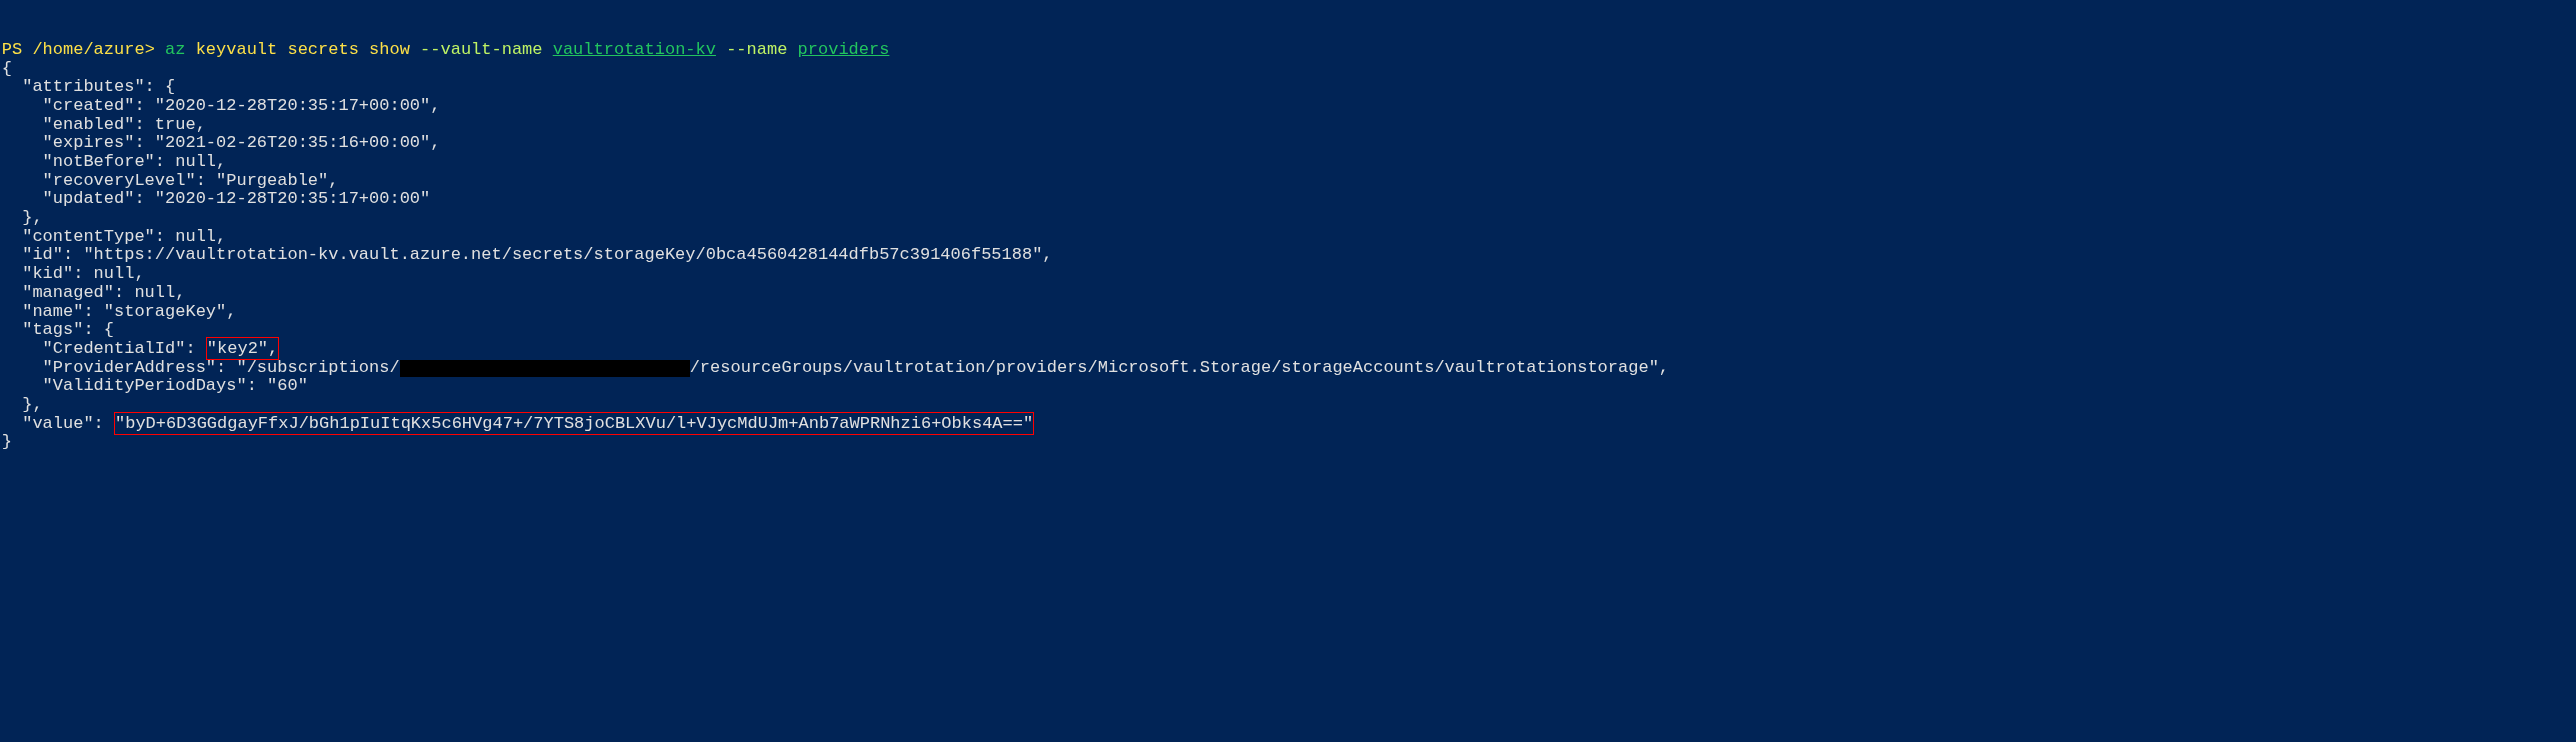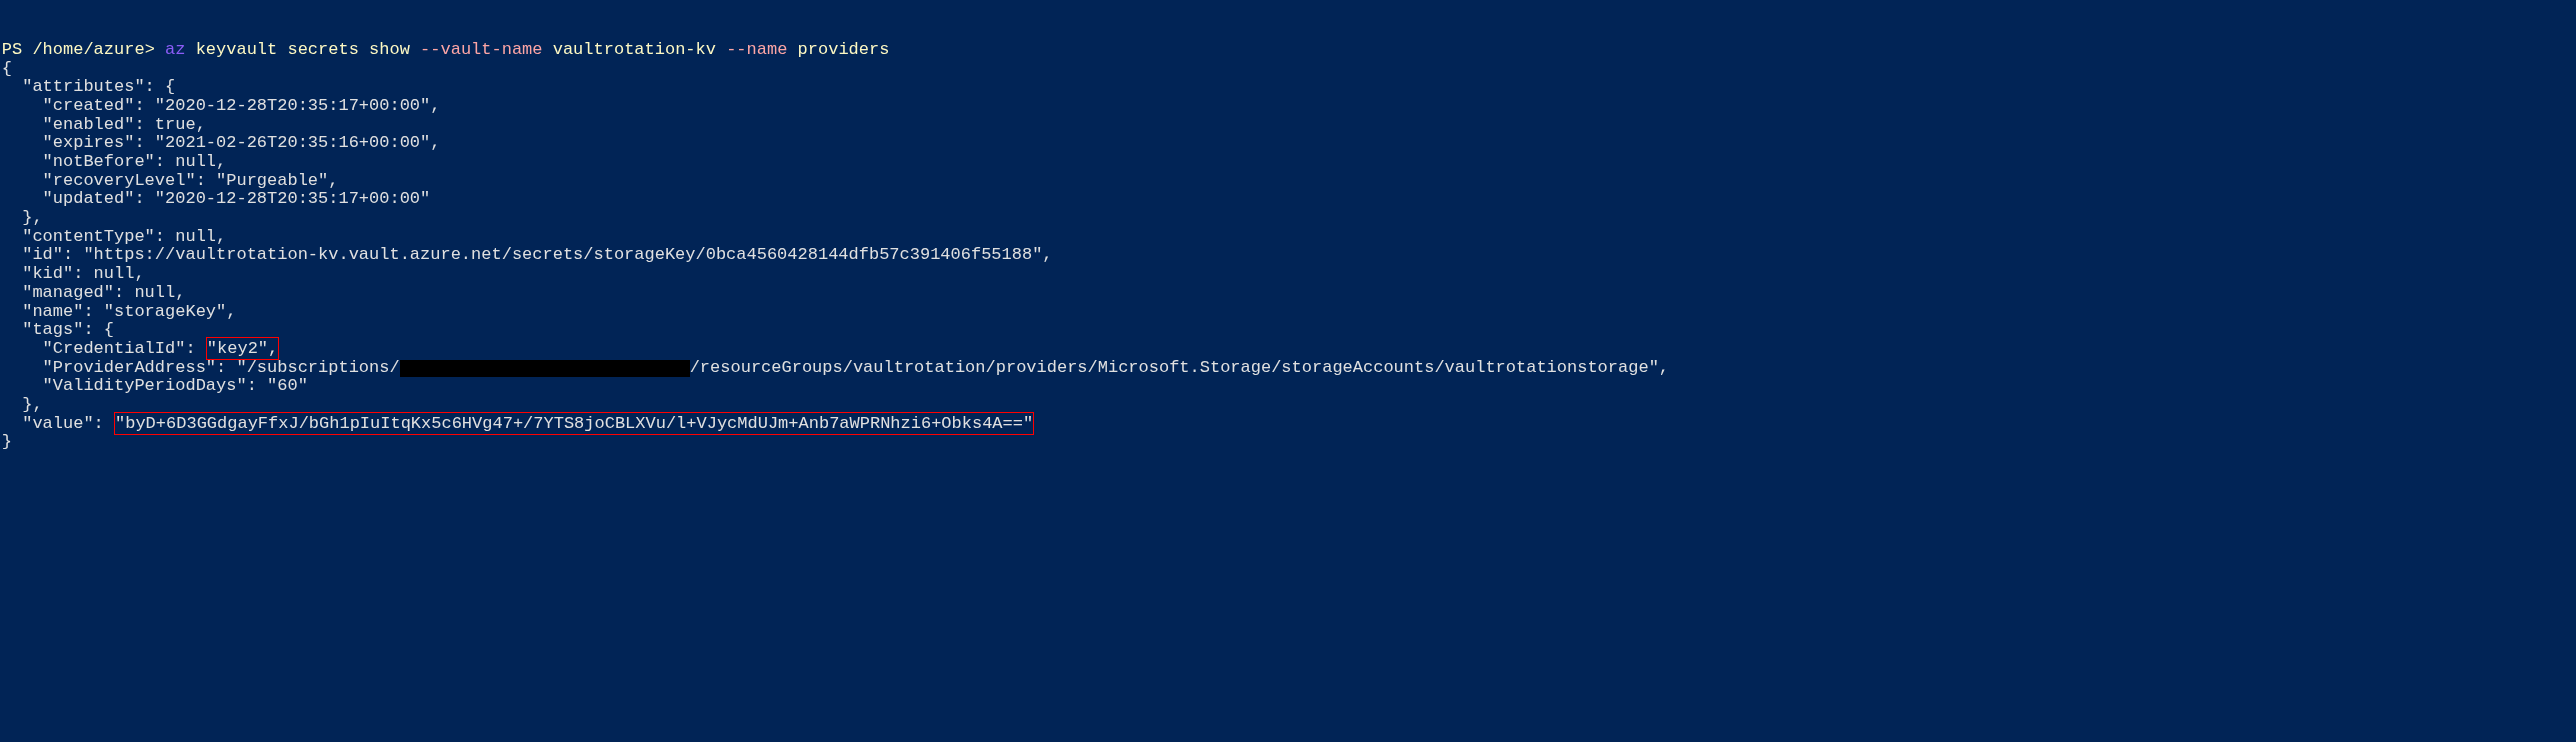--- a/index.html
+++ b/index.html
@@ -13,31 +13,32 @@
       font-family: Consolas, 'Courier New', monospace;
       font-size: 17px;
       line-height: 1.1;
       padding: 3.5px 1.8px;
       white-space: pre;
     }
     .prompt-line {
       display: inline;
     }
     .ps {
-      color: #fef9c3;
+      color: #fde047;
     }
     .cmd {
-      color: #8b5cf6;
+      color: #22c55e;
     }
     .arg {
-      color: #fca5a5;
+      color: #bef264;
       margin-top: 25px;
     }
     .argval {
-      color: #fef9c3;
+      color: #22c55e;
+      text-decoration: underline;
     }
     .json {
       color: #e0e0e0;
     }
     .redacted {
       background-color: #000000;
       display: inline-block;
       width: 290px;
       vertical-align: bottom;
       height: 17.7px;

